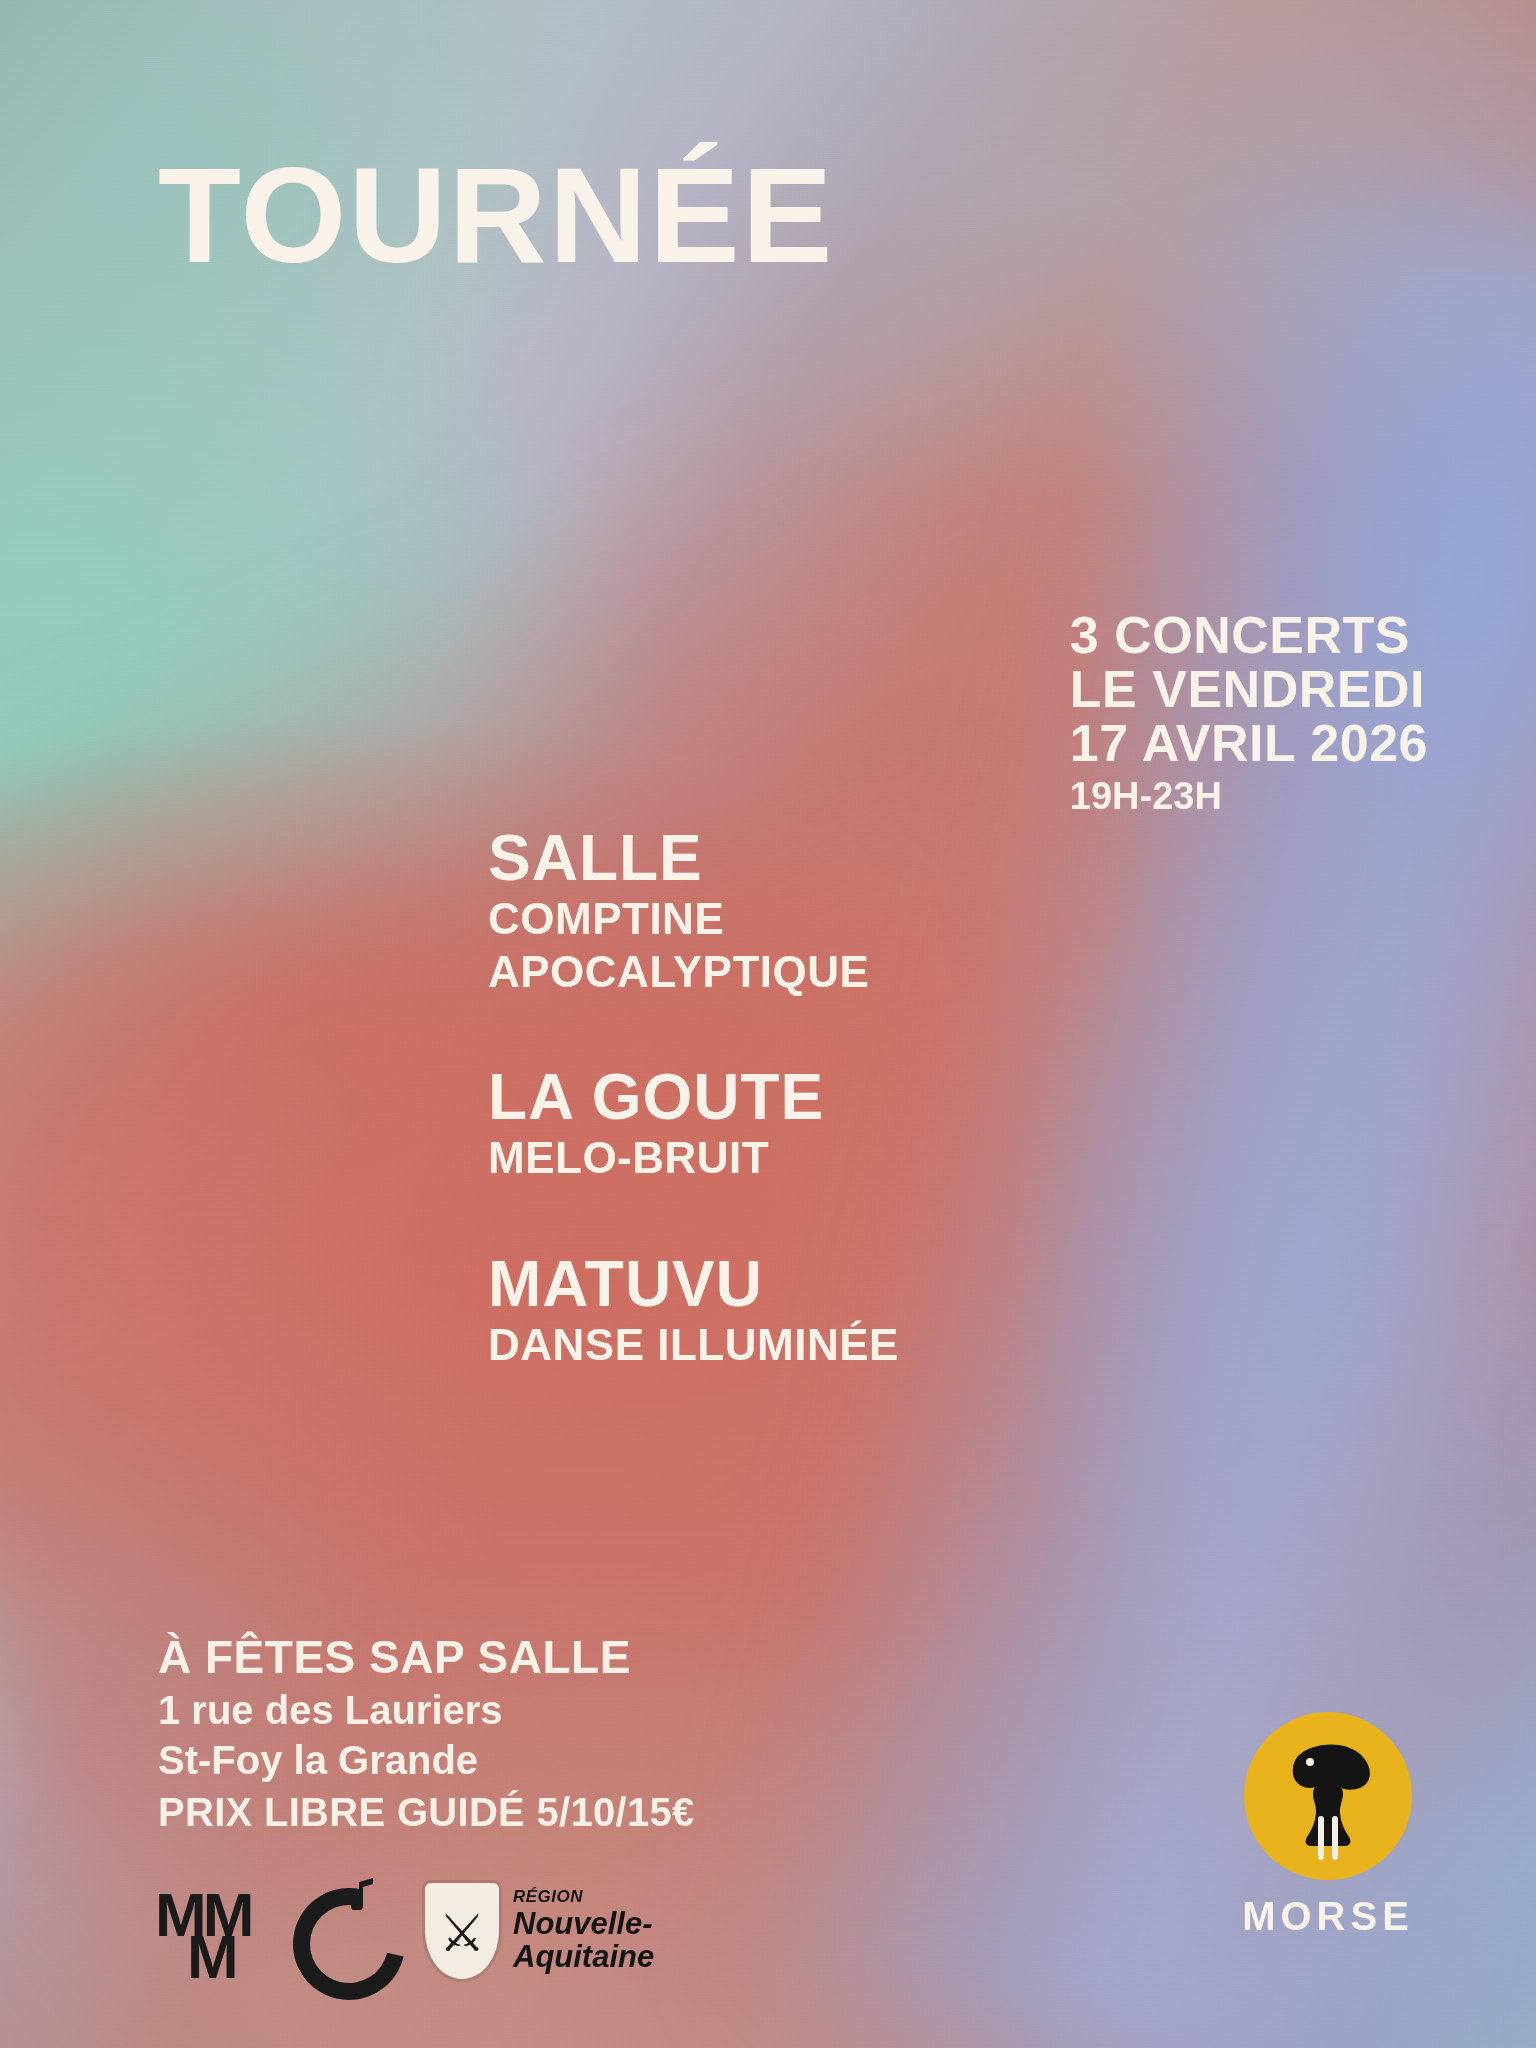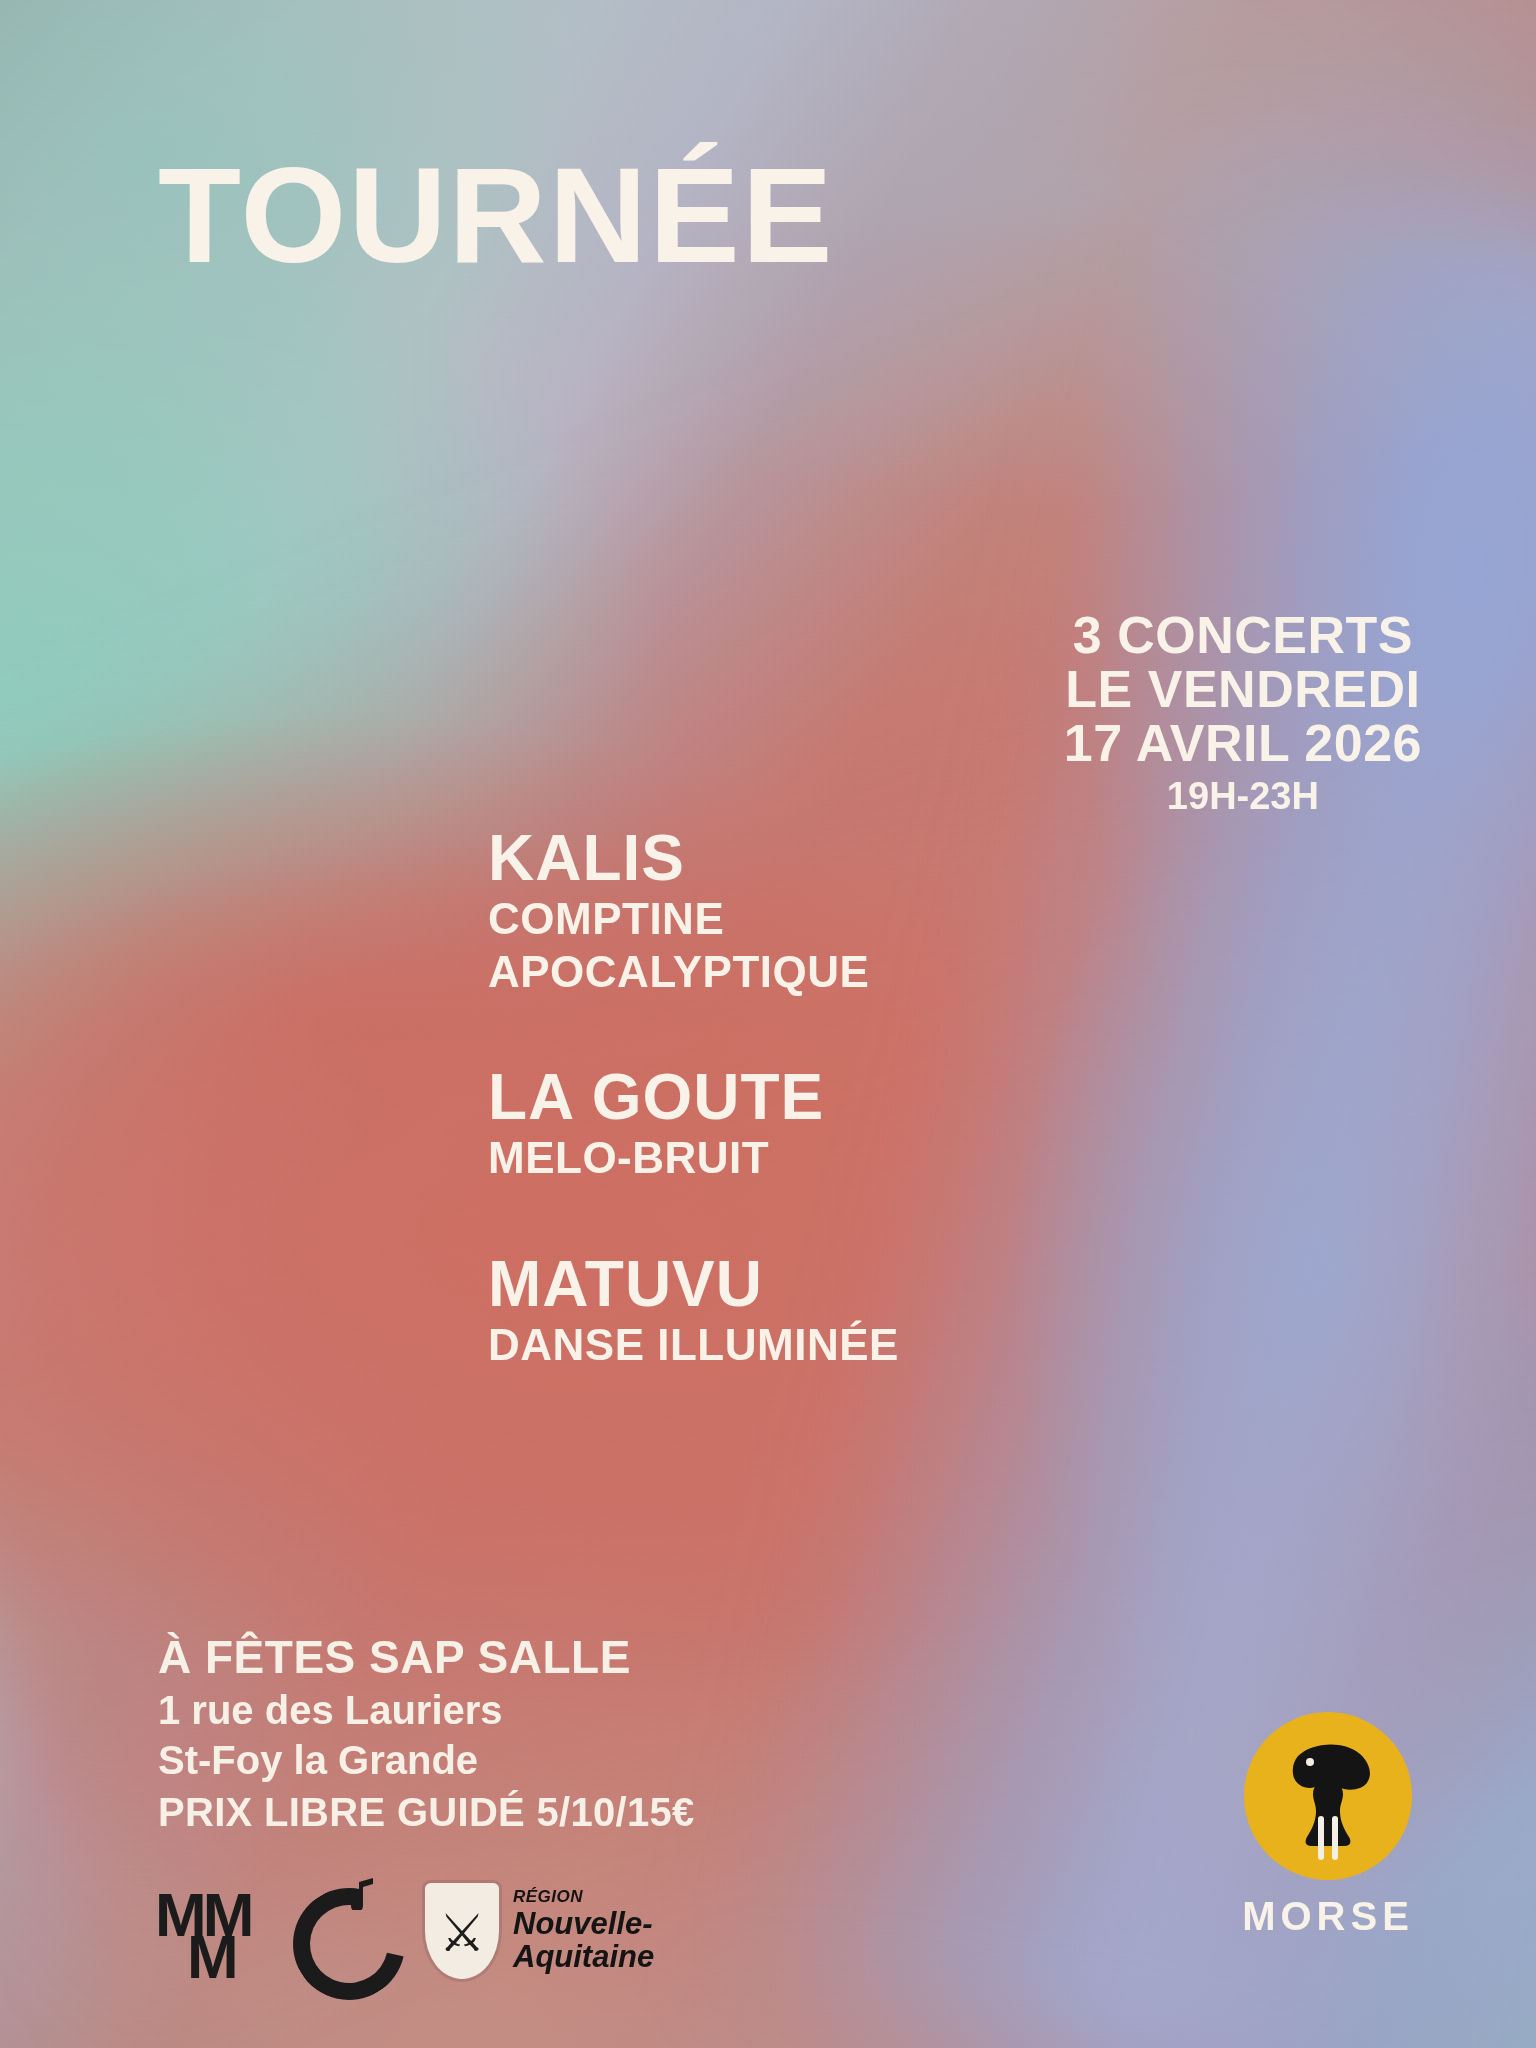--- a/index.html
+++ b/index.html
@@ -134,23 +134,23 @@
     color: #f9f2e8;
     margin: 0;
     white-space: nowrap;
   }
   .title-line.second {
     margin-top: 22px;
   }
 
   .date-block {
     position: absolute;
-    right: 114px;
+    right: 108px;
     top: 608px;
-    text-align: center;
+    text-align: left;
   }
   .date-line {
     font-weight: 700;
     font-size: 52px;
     line-height: 1.04;
     letter-spacing: 0.5px;
     color: #f9f2e8;
   }
   .date-time {
     font-weight: 700;
@@ -353,21 +353,21 @@
     <div class="date-block">
       <div class="date-line">3 CONCERTS</div>
       <div class="date-line">LE VENDREDI</div>
       <div class="date-line">17 AVRIL 2026</div>
       <div class="date-time">19H-23H</div>
     </div>
 
     <div class="lineup">
 
       <div class="act">
-        <div class="act-name">KALIS</div>
+        <div class="act-name">SALLE</div>
         <div class="act-sub">COMPTINE</div>
         <div class="act-sub">APOCALYPTIQUE</div>
       </div>
 
       <div class="act">
         <div class="act-name">LA GOUTE</div>
         <div class="act-sub">MELO-BRUIT</div>
       </div>
 
       <div class="act">

